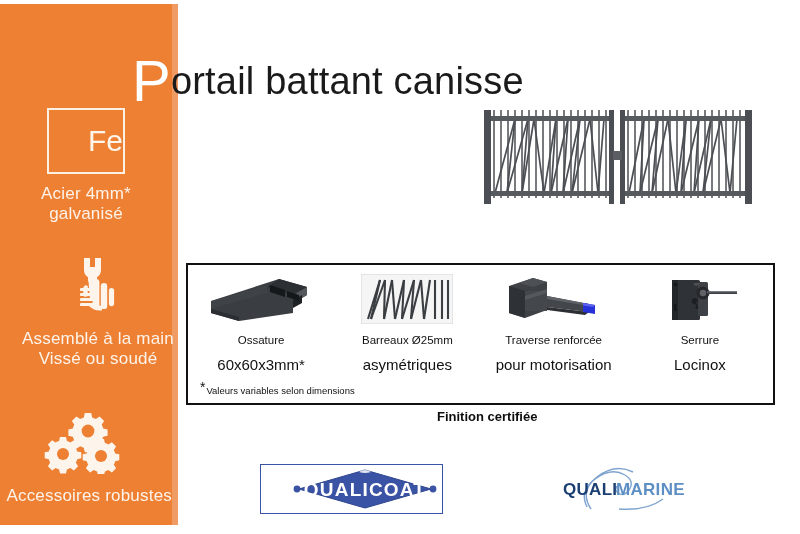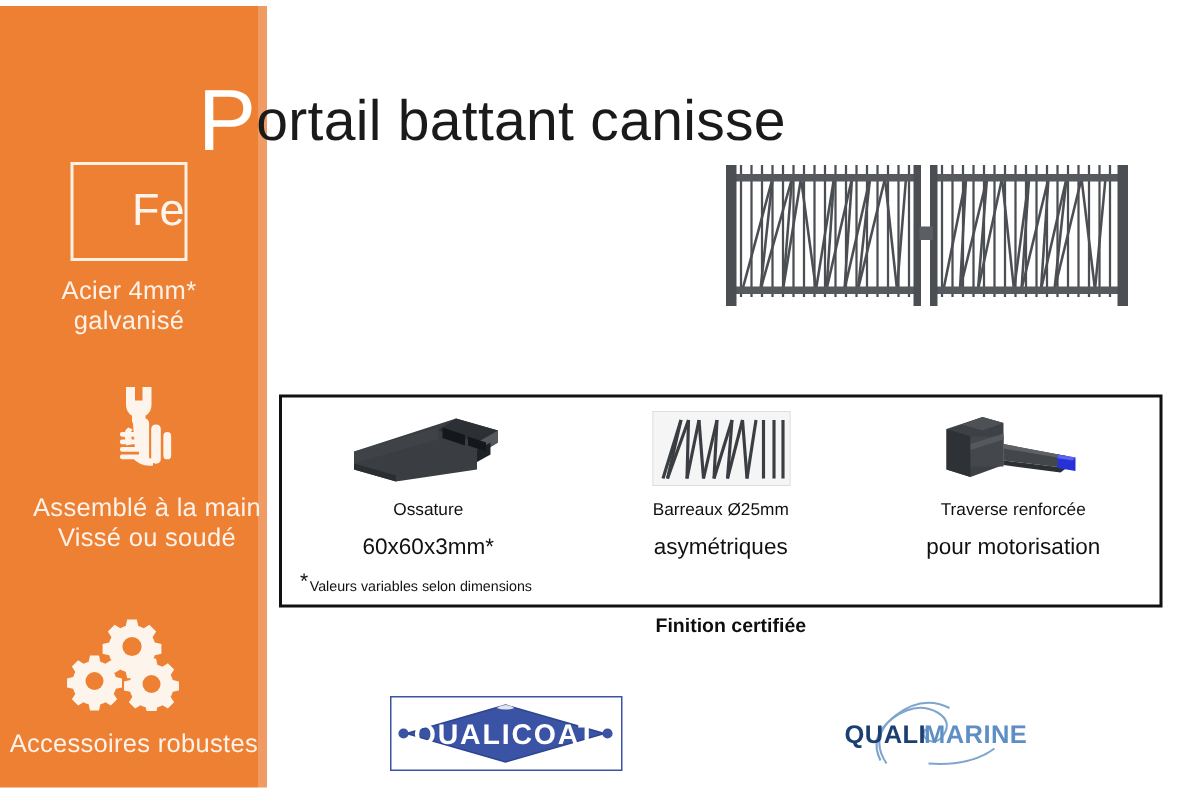--- a/index.html
+++ b/index.html
@@ -168,21 +168,21 @@
     font-weight: bold;
     color: #0d0d0d;
     white-space: nowrap;
   }
 
   
   #qualicoat {
     position: absolute;
     left: 260px;
     top: 464px;
-    width: 155px;
+    width: 183px;
     height: 50px;
     border: 1px solid #3a53a4;
     background: #fff;
     box-sizing: border-box;
     text-align: right;
   }
   #qualimarine {
     position: absolute;
     left: 557px;
     top: 463px;
@@ -428,20 +428,41 @@
 
           <path d="M84 29 L96 31 L96 40 L84 38 Z" fill="#2731d8"></path>
           <path d="M84 29 L96 31 L94 33 L84 31.5 Z" fill="#5a62ef"></path>
         </g>
       </svg>
     </div>
     <div class="comp-l1">Traverse renforcée</div>
     <div class="comp-l2">pour motorisation</div>
   </div>
 
+  <div class="comp">
+    <div class="comp-img">
+      <svg width="92" height="50" viewBox="0 0 92 50" aria-hidden="true">
+        <g>
+          <rect x="18" y="6" width="28" height="40" rx="1.5" fill="#2f3236"></rect>
+          <rect x="18" y="6" width="6" height="40" fill="#232629"></rect>
+          <rect x="44" y="8" width="10" height="34" rx="1.5" fill="#3e4146"></rect>
+          <circle cx="49" cy="19" r="6.5" fill="#26282c"></circle>
+          <circle cx="49" cy="19" r="3.2" fill="#5f6367"></circle>
+          <rect x="53" y="17.4" width="30" height="2.6" fill="#3c3f44"></rect>
+          <rect x="53" y="17.4" width="30" height="1" fill="#6d7176"></rect>
+          <path d="M41 24 a3.2 3.2 0 1 1 -0.01 0 M42.6 27 l-1.1 8 l2.6 0 l-1.1 -8 z" fill="#1d2023"></path>
+          <rect x="20" y="9" width="3" height="3" fill="#14171a"></rect>
+          <rect x="20" y="30" width="2.4" height="7" fill="#14171a"></rect>
+          <rect x="40" y="9" width="5" height="2.6" fill="#4d5055"></rect>
+        </g>
+      </svg>
+    </div>
+    <div class="comp-l1">Serrure</div>
+    <div class="comp-l2">Locinox</div>
+  </div>
 </div>
 
 <div id="footnote"><span class="star">*</span><span>Valeurs variables selon dimensions</span></div>
 
 <div id="finish">Finition certifiée</div>
 
 <div id="qualicoat">
   <svg width="153" height="48" viewBox="0 0 153 48" aria-hidden="true">
     <polygon points="10,24 76,5 142,24 76,43" fill="#3a53a4"></polygon>
     <polygon points="10,24 76,5 142,24 76,43" fill="none" stroke="#2d4490" stroke-width="1"></polygon>

